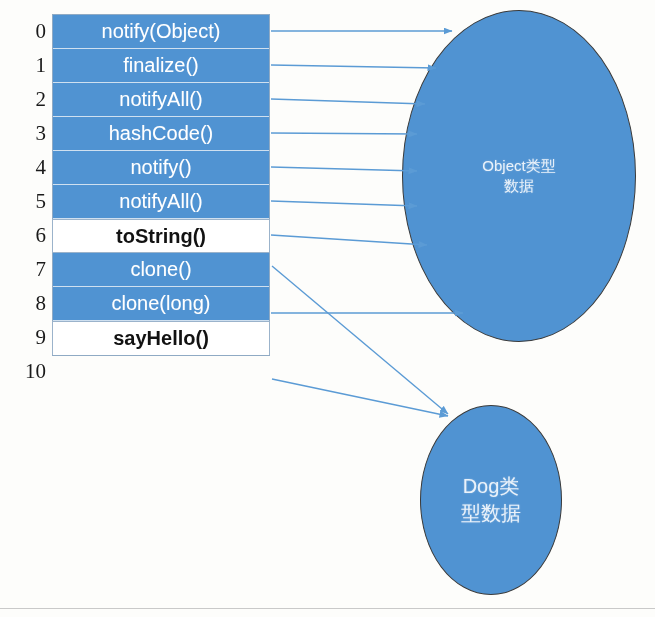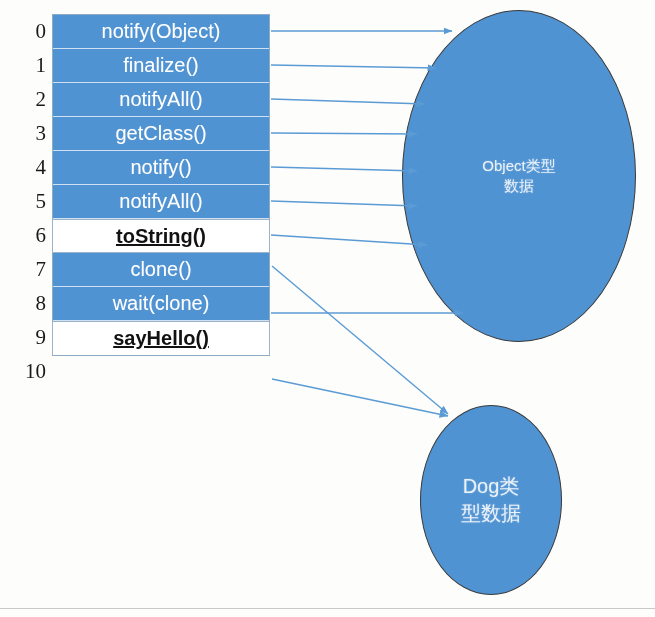--- a/index.html
+++ b/index.html
@@ -67,21 +67,20 @@
     border-bottom: 1px solid #cfe0f0;
     text-shadow: 0 0 1px rgba(255,255,255,0.25);
   }
   .method-row.empty {
     background: #ffffff;
     color: #121212;
     border: 1px solid #9bb3cb;
     margin: 0 -1px;
     width: calc(100% + 2px);
     font-weight: bold;
-    text-decoration: underline;
   }
   .method-row.last {
     border-bottom: none;
   }
 
   
   .type-ellipse {
     position: absolute;
     background: #5093d2;
     border: 1px solid #3a3a3a;
@@ -140,26 +139,26 @@
     <div class="index-cell">7</div>
     <div class="index-cell">8</div>
     <div class="index-cell">9</div>
     <div class="index-cell">10</div>
   </div>
 
   <div id="method-table">
     <div class="method-row filled">notify(Object)</div>
     <div class="method-row filled">finalize()</div>
     <div class="method-row filled">notifyAll()</div>
-    <div class="method-row filled">getClass()</div>
+    <div class="method-row filled">hashCode()</div>
     <div class="method-row filled">notify()</div>
     <div class="method-row filled">notifyAll()</div>
     <div class="method-row empty">toString()</div>
     <div class="method-row filled">clone()</div>
-    <div class="method-row filled">wait(clone)</div>
+    <div class="method-row filled">clone(long)</div>
     <div class="method-row empty last">sayHello()</div>
   </div>
 
   <div class="type-ellipse" id="ellipse-object">
     <div class="ellipse-label">
       <div>Object类型</div>
       <div>数据</div>
     </div>
   </div>
 

